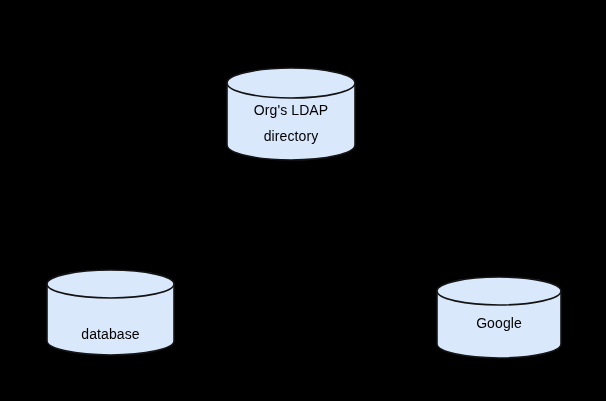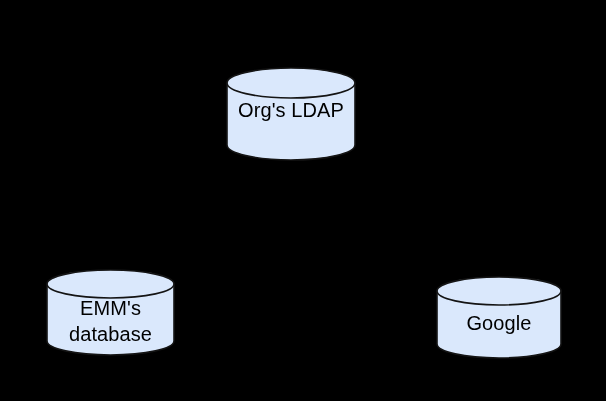--- a/index.html
+++ b/index.html
@@ -25,21 +25,21 @@
     top: 0;
     display: block;
   }
   .node-label {
     position: absolute;
     left: 0;
     width: 100%;
     text-align: center;
     color: #000000;
     font-family: "Liberation Sans", sans-serif;
-    font-size: 20px;
+    font-size: 14px;
     line-height: 26px;
     letter-spacing: 0.1px;
     white-space: nowrap;
     pointer-events: none;
   }
   
   #node-ldap {
     left: 226px;
     top: 67px;
     width: 130px;
@@ -74,28 +74,28 @@
 <body>
 
 <div id="canvas">
 
   <div class="node" id="node-ldap">
     <svg width="130" height="94" viewBox="0 0 130 94">
       <path d="M 1 16 L 1 78 A 64 15 0 0 0 129 78 L 129 16 Z" fill="#dae8fc" stroke="#141414" stroke-width="1.6" stroke-linejoin="round"></path>
       <ellipse cx="65" cy="16" rx="64" ry="15" fill="#dae8fc" stroke="#141414" stroke-width="1.6"></ellipse>
     </svg>
     <div class="node-label">Org's LDAP</div>
+    <div class="node-label" style="top:56px;">directory</div>
   </div>
 
   <div class="node" id="node-emm">
     <svg width="129" height="87" viewBox="0 0 129 87">
       <path d="M 1 15 L 1 72 A 63.5 14 0 0 0 128 72 L 128 15 Z" fill="#dae8fc" stroke="#141414" stroke-width="1.6" stroke-linejoin="round"></path>
       <ellipse cx="64.5" cy="15" rx="63.5" ry="14" fill="#dae8fc" stroke="#141414" stroke-width="1.6"></ellipse>
     </svg>
-    <div class="node-label">EMM's</div>
     <div class="node-label" style="top:52px;">database</div>
   </div>
 
   <div class="node" id="node-google">
     <svg width="126" height="83" viewBox="0 0 126 83">
       <path d="M 1 15 L 1 68 A 62 14 0 0 0 125 68 L 125 15 Z" fill="#dae8fc" stroke="#141414" stroke-width="1.6" stroke-linejoin="round"></path>
       <ellipse cx="63" cy="15" rx="62" ry="14" fill="#dae8fc" stroke="#141414" stroke-width="1.6"></ellipse>
     </svg>
     <div class="node-label">Google</div>
   </div>

